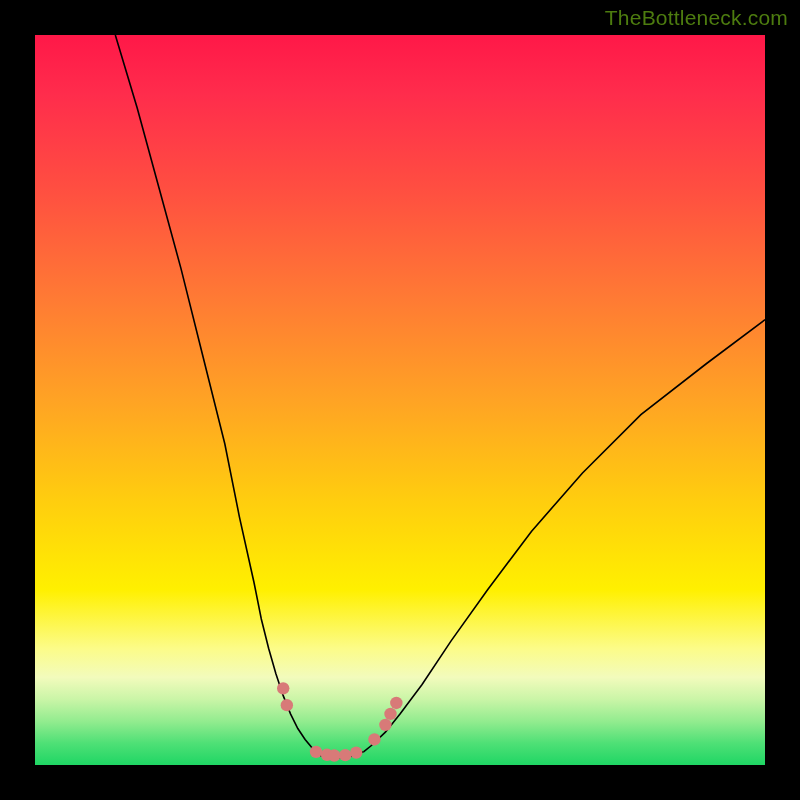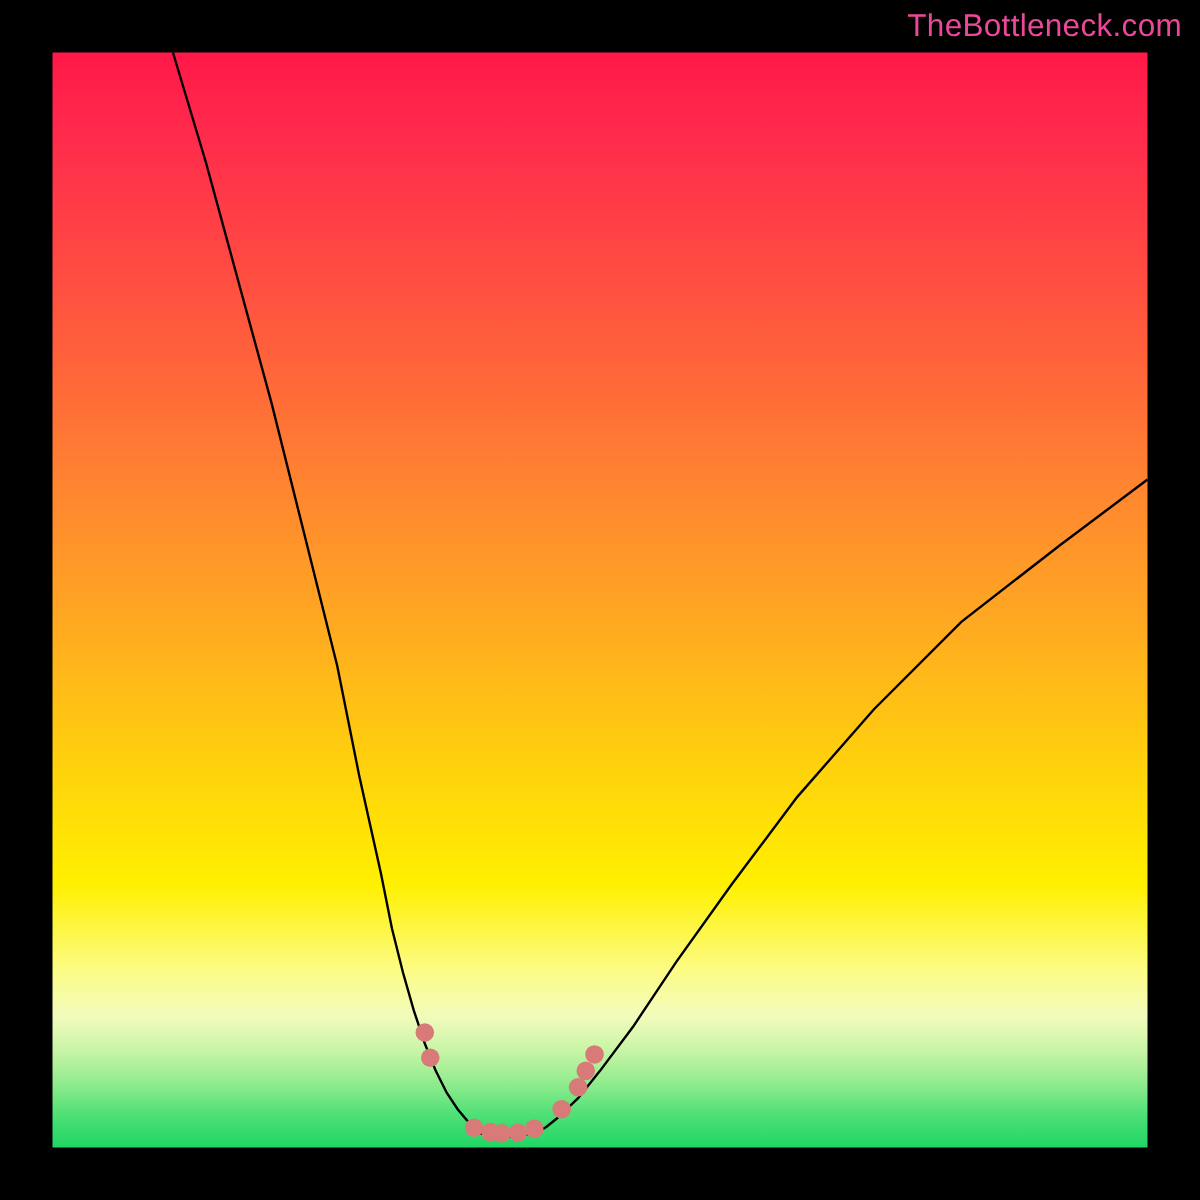--- a/index.html
+++ b/index.html
@@ -39,21 +39,21 @@
       #caf5a7 91%,
       #93ec8f 94%,
       #4fe076 97%,
       #1fd664 100%
     );
   }
   .watermark {
     position: absolute;
     top: 6px;
     right: 12px;
-    color: #ec4899;
+    color: #4d7c0f;
     font-size: 21px;
     font-weight: 500;
     letter-spacing: 0.2px;
   }
   svg.curve {
     position: absolute;
     top: 0;
     left: 0;
     width: 730px;
     height: 730px;

